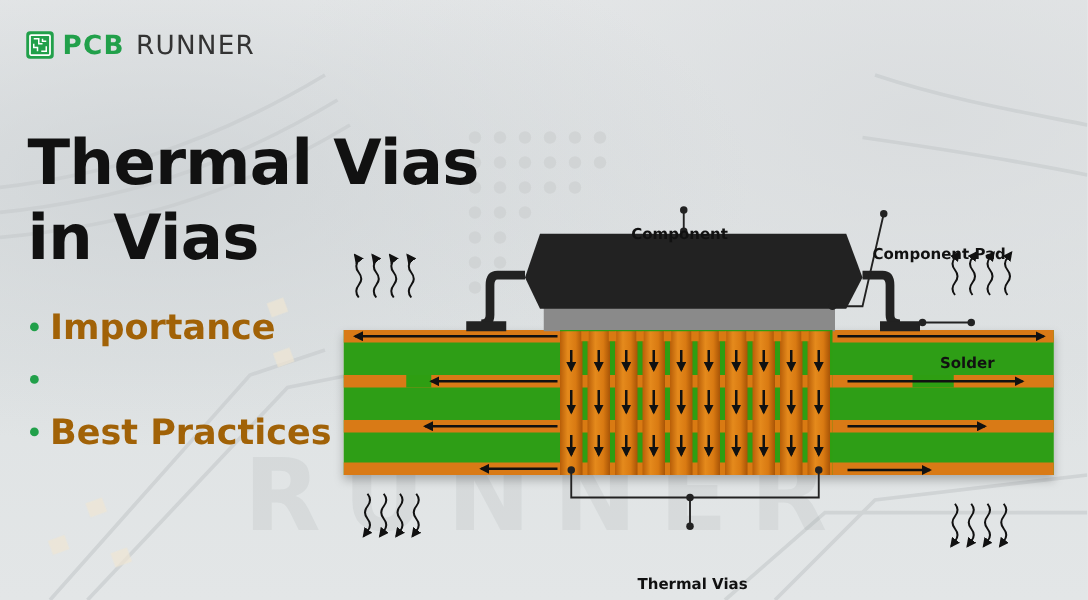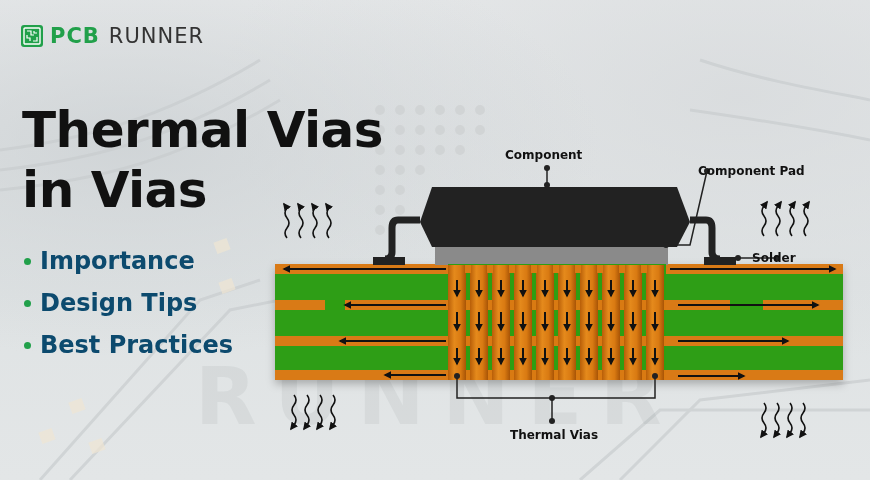--- a/index.html
+++ b/index.html
@@ -43,31 +43,31 @@
     font-size: 50px; line-height: 60px; color: #111;
     letter-spacing: -0.5px;
   }
   .bullets {
     position: absolute; left: 24px; top: 240px;
     list-style: none;
   }
   .bullets li {
     display: flex; align-items: center;
     font-family: "DejaVu Sans", sans-serif; font-weight: bold;
-    font-size: 24px; color: #0c4a6e; height: 42px;
+    font-size: 28px; color: #a16207; height: 42px;
   }
   .bullets .dot {
     width: 7px; height: 7px; border-radius: 50%;
     background: #21a04a; margin-right: 9px;
   }
   .diagram { position: absolute; left: 0; top: 0; width: 870px; height: 480px; }
   .lbl {
     position: absolute;
     font-family: "DejaVu Sans", sans-serif; font-weight: bold;
-    font-size: 12px; color: #111;
+    font-size: 12px; color: #111; margin-top: 32px;
   }
 </style>
 </head>
 <body>
 
 <div class="bg">
   <svg width="870" height="480" viewBox="0 0 870 480">
     <g stroke="#c9cdcf" stroke-width="3" fill="none" opacity="0.7">
       <path d="M0 150 C 80 140, 160 120, 260 60"></path>
       <path d="M0 170 C 90 160, 170 140, 270 80"></path>
@@ -133,21 +133,20 @@
   <div>in Vias</div>
 </h1>
 
 <ul class="bullets">
   <li>
     <span class="dot"></span>
     <span>Importance</span>
   </li>
   <li>
     <span class="dot"></span>
-    <span>Design Tips</span>
   </li>
   <li>
     <span class="dot"></span>
     <span>Best Practices</span>
   </li>
 </ul>
 
 <svg class="diagram" viewBox="0 0 870 480">
   <defs>
     <marker id="ah" viewBox="0 0 10 10" refX="8" refY="5" markerWidth="4" markerHeight="4" orient="auto-start-reverse">

